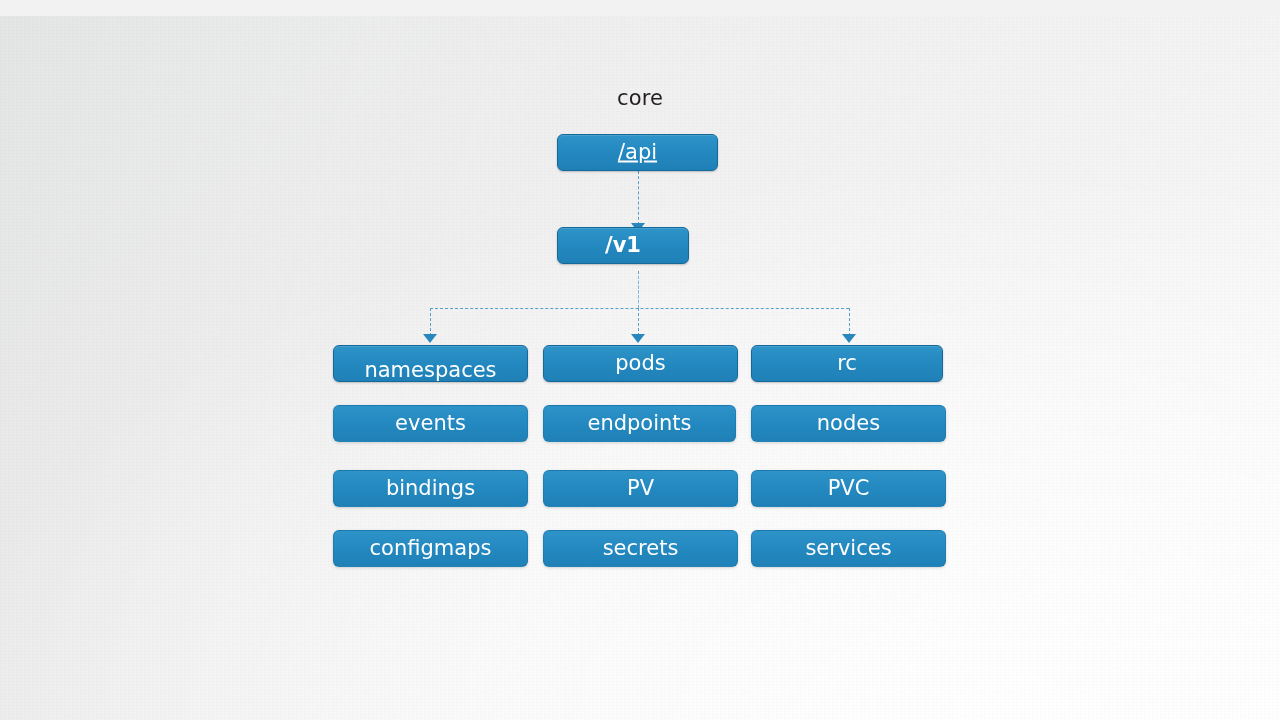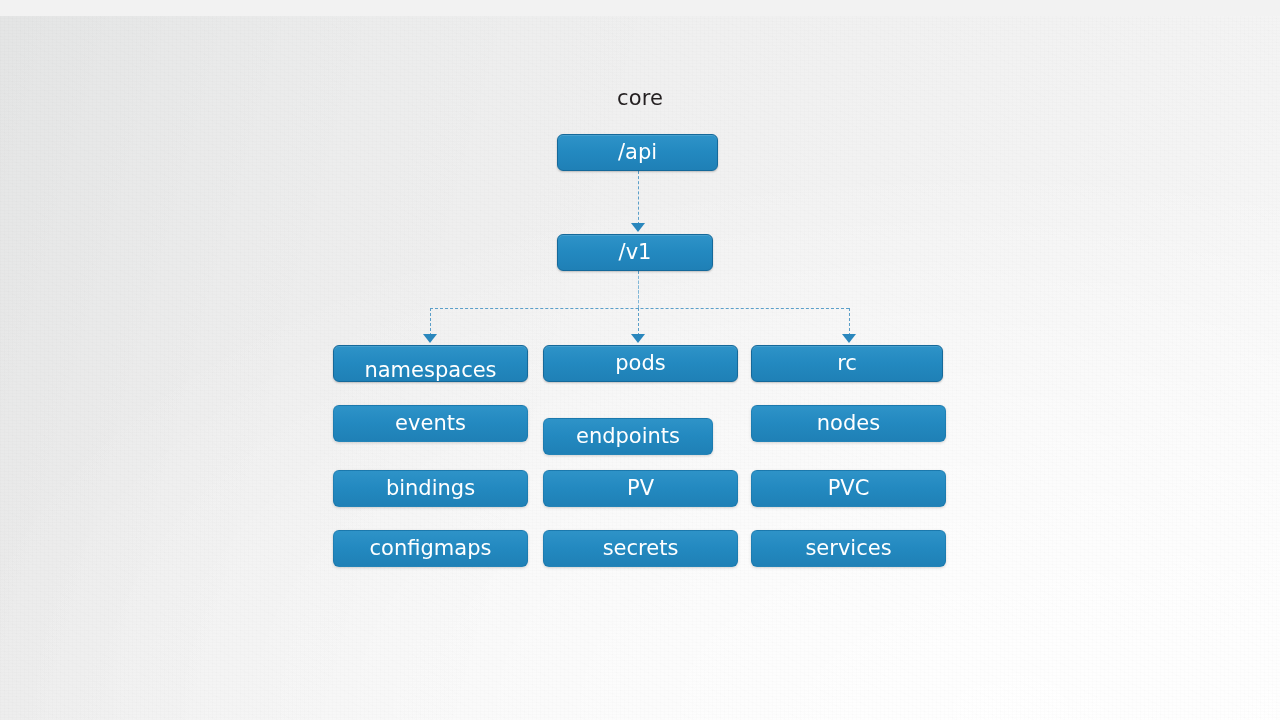--- a/index.html
+++ b/index.html
@@ -133,42 +133,42 @@
       <div class="stub" style="left: 638px; top: 260px; height: 32px;"></div>
       <div class="vline" style="left: 430px; top: 292px; height: 28px;"></div>
       <div class="arrow" style="left: 423px; top: 318px;"></div>
       <div class="vline" style="left: 638px; top: 292px; height: 28px;"></div>
       <div class="arrow" style="left: 631px; top: 318px;"></div>
       <div class="vline" style="left: 849px; top: 292px; height: 28px;"></div>
       <div class="arrow" style="left: 842px; top: 318px;"></div>
     </div>
 
   <div class="layer" id="nodes">
-      <div class="node" style="left: 557px; top: 118px; width: 161px; height: 37px;">
+      <div class="node" style="left: 557px; top: 118px; width: 161px; height: 37px; text-decoration: underline;">
         <span class="label">/api</span>
       </div>
-      <div class="node" style="left: 557px; top: 218px; width: 156px; height: 37px;">
+      <div class="node" style="left: 557px; top: 211px; width: 132px; height: 37px; font-weight: bold;">
         <span class="label">/v1</span>
       </div>
       <div class="node" style="left: 333px; top: 329px; width: 195px; height: 37px; align-items: flex-end;">
         <span class="label">namespaces</span>
       </div>
       <div class="node soft" style="left: 333px; top: 389px; width: 195px; height: 37px;">
         <span class="label">events</span>
       </div>
       <div class="node soft" style="left: 333px; top: 454px; width: 195px; height: 37px; text-align: center;">
         <span class="label">bindings</span>
       </div>
       <div class="node soft" style="left: 333px; top: 514px; width: 195px; height: 37px;">
         <span class="label">configmaps</span>
       </div>
       <div class="node" style="left: 543px; top: 329px; width: 195px; height: 37px;">
         <span class="label">pods</span>
       </div>
-      <div class="node soft" style="left: 543px; top: 402px; width: 170px; height: 37px;">
+      <div class="node soft" style="left: 543px; top: 389px; width: 193px; height: 37px;">
         <span class="label">endpoints</span>
       </div>
       <div class="node soft" style="left: 543px; top: 454px; width: 195px; height: 37px;">
         <span class="label">PV</span>
       </div>
       <div class="node soft" style="left: 543px; top: 514px; width: 195px; height: 37px; align-items: center;">
         <span class="label">secrets</span>
       </div>
       <div class="node" style="left: 751px; top: 329px; width: 192px; height: 37px;">
         <span class="label">rc</span>

